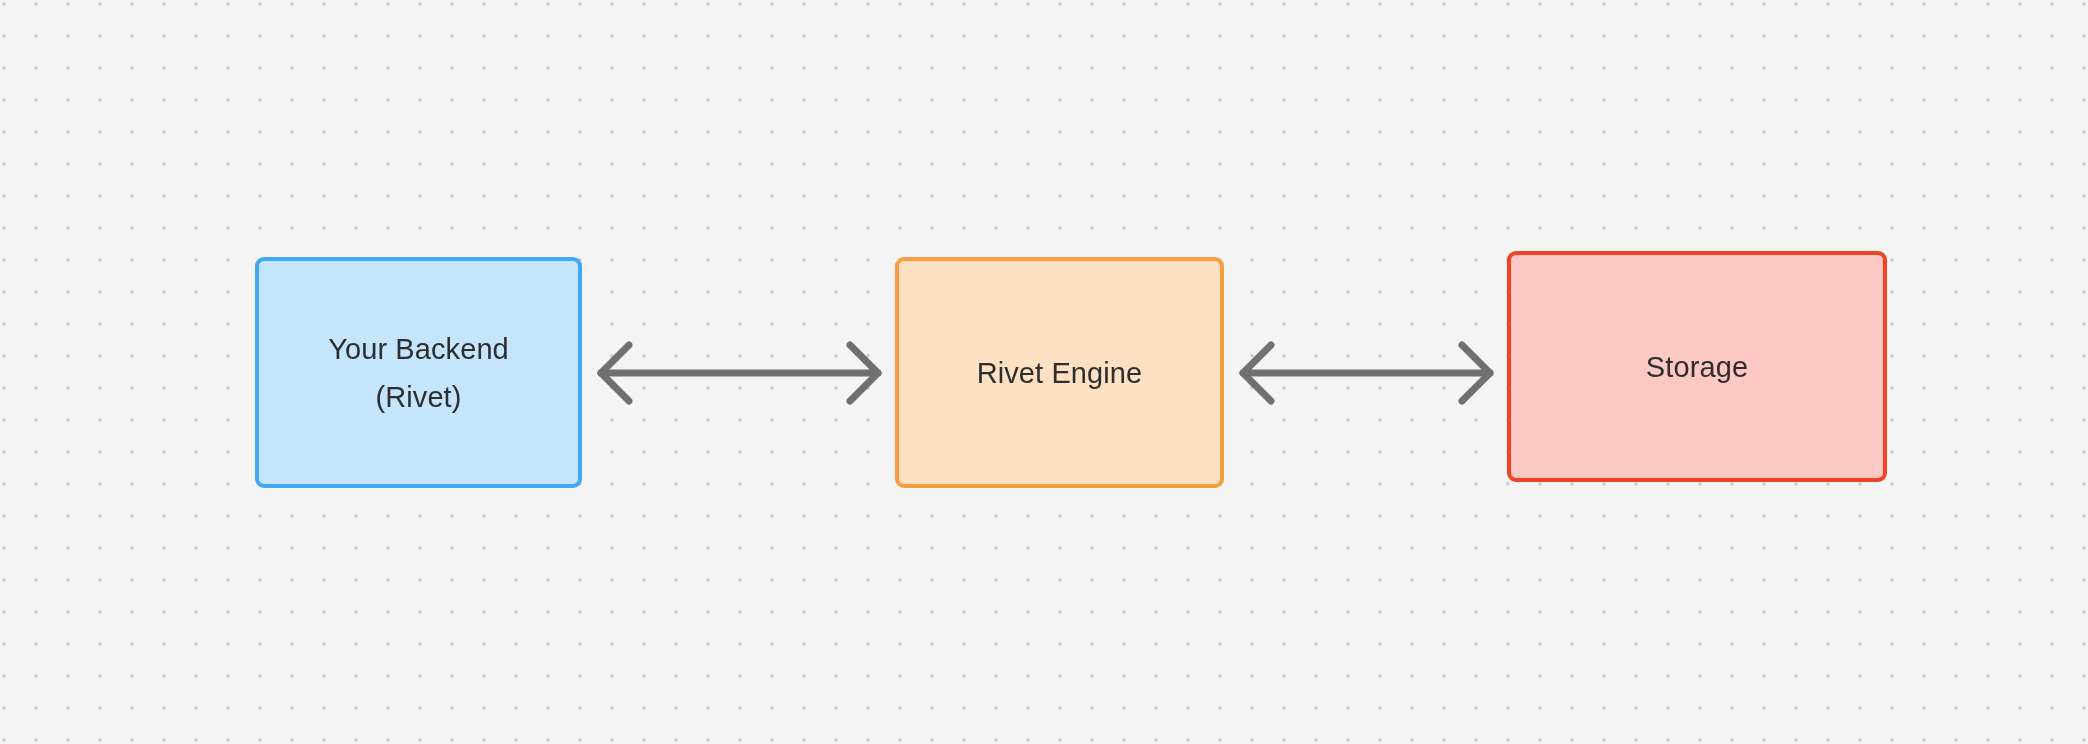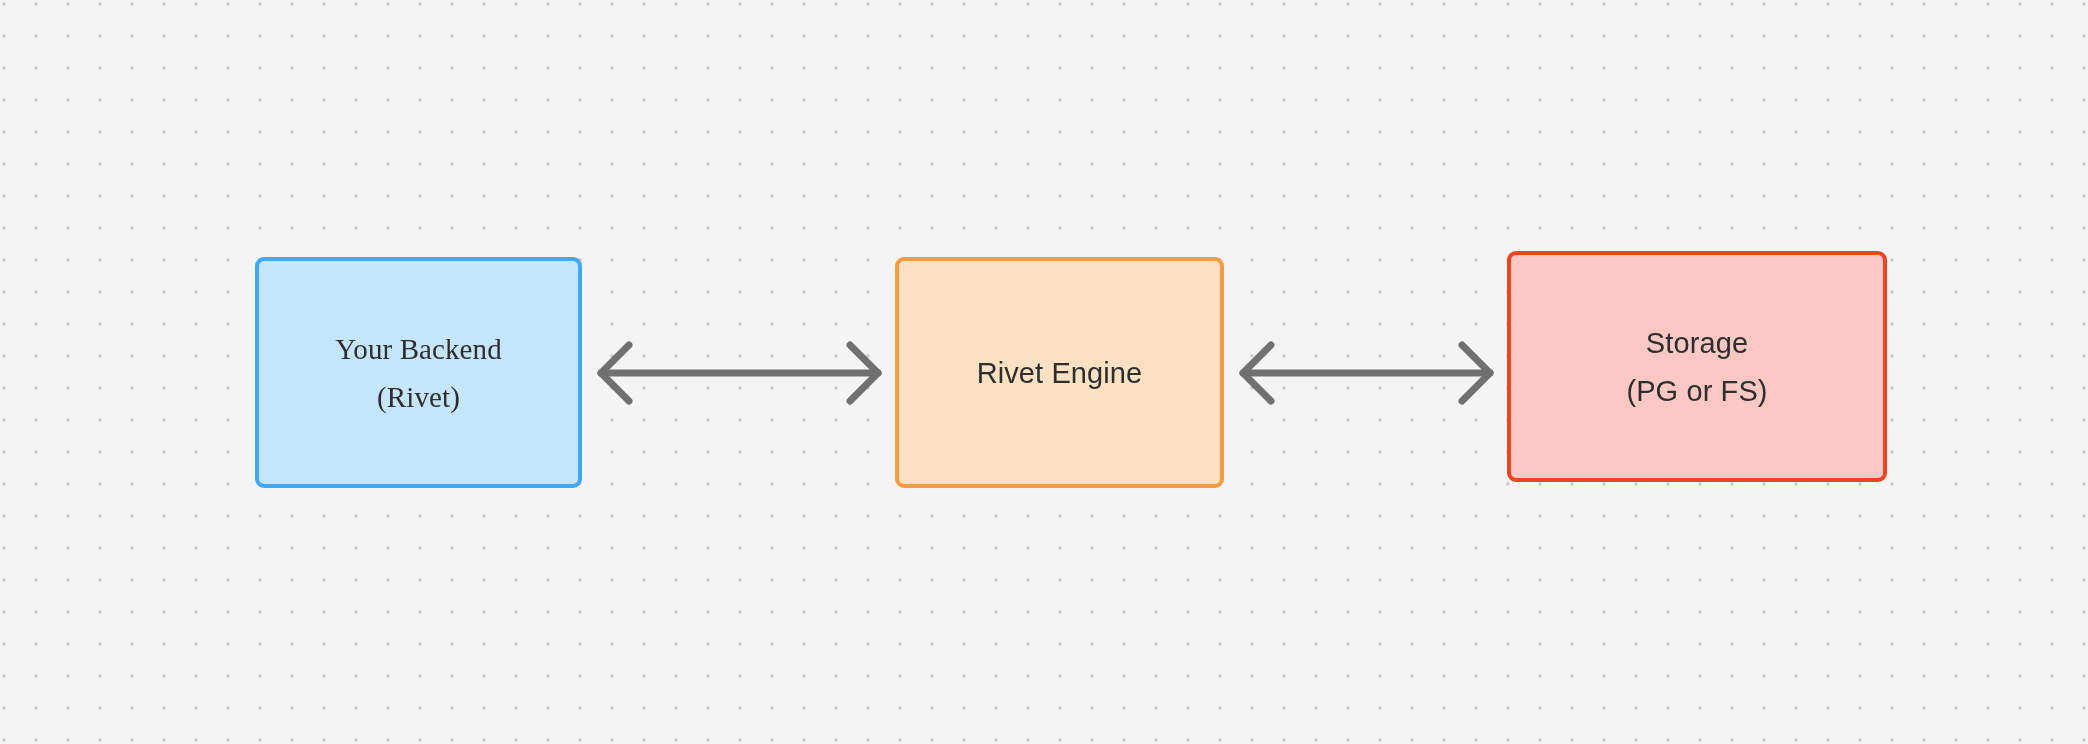--- a/index.html
+++ b/index.html
@@ -45,21 +45,20 @@
     display: block;
   }
 
   #node-backend {
     left: 255px;
     top: 257px;
     width: 327px;
     height: 231px;
     background: #c5e5fd;
     border-color: #40a8f5;
-    font-family: Liberation Serif, serif;
   }
 
   #node-engine {
     left: 895px;
     top: 257px;
     width: 329px;
     height: 231px;
     background: #fde1c2;
     border-color: #f79c40;
     align-items: center;
@@ -108,16 +107,15 @@
     <span class="node-line">Your Backend</span>
     <span class="node-line">(Rivet)</span>
   </div>
 
   <div class="node" id="node-engine">
     <span class="node-line">Rivet Engine</span>
   </div>
 
   <div class="node" id="node-storage">
     <span class="node-line">Storage</span>
-    <span class="node-line">(PG or FS)</span>
   </div>
 
 </div>
 
 </body></html>

